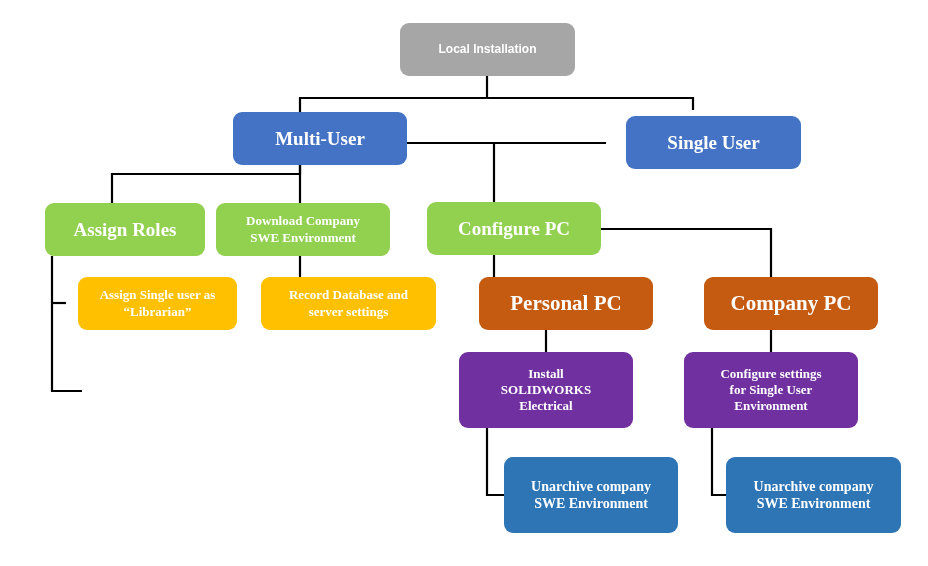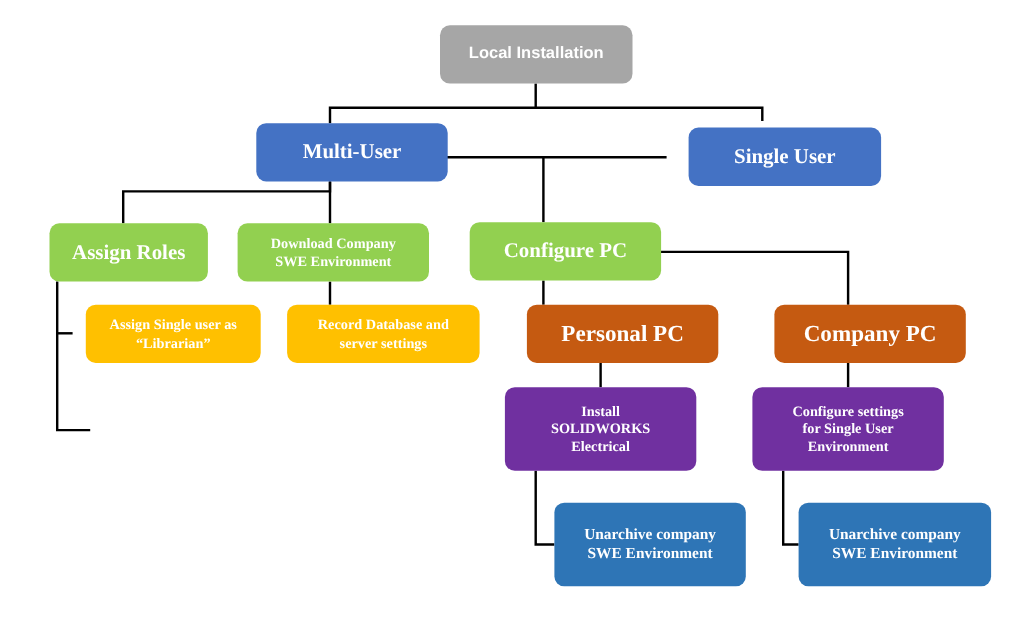--- a/index.html
+++ b/index.html
@@ -16,21 +16,21 @@
       text-align: center;
       font-family: "Liberation Serif", "DejaVu Serif", serif;
       font-weight: bold;
       box-sizing: border-box;
       padding: 2px 6px;
       line-height: 1.25;
       white-space: pre-line;
     }
     .node.sans { font-family: "Liberation Sans", "DejaVu Sans", sans-serif; }
     .fs-lg { font-size: 19px; margin-left: 20px; }
-    .fs-md { font-size: 15px; }
+    .fs-md { font-size: 12px; }
     .fs-sm { font-size: 13px; }
     .fs-xs { font-size: 13px; }
   </style>
 </head>
 <body>
 
 <div id="canvas">
   <svg class="lines" viewBox="0 0 928 566">
     <g stroke="#000000" stroke-width="2.2" fill="none">
 
@@ -58,21 +58,21 @@
       <path d="M712 428 V495 H726"></path>
     </g>
   </svg>
 
   <div class="node sans fs-md" style="left:400px; top:23px; width:175px; height:53px; background:#A6A6A6;">Local Installation</div>
 
   <div class="node fs-lg" style="left:213px; top:112px; width:174px; height:53px; background:#4472C4;">Multi-User</div>
 
   <div class="node fs-lg" style="left:606px; top:116px; width:175px; height:53px; background:#4472C4;">Single User</div>
 
-  <div class="node fs-lg" style="left:25px; top:203px; width:144px; height:53px; background:#92D050;">Assign Roles</div>
+  <div class="node fs-lg" style="left:25px; top:203px; width:160px; height:53px; background:#92D050;">Assign Roles</div>
 
   <div class="node fs-sm" style="left:216px; top:203px; width:174px; height:53px; background:#92D050;">Download Company
 SWE Environment</div>
 
   <div class="node fs-lg" style="left:407px; top:202px; width:174px; height:53px; background:#92D050;">Configure PC</div>
 
   <div class="node fs-sm" style="left:78px; top:277px; width:159px; height:53px; background:#FFC000;text-align:center;">Assign Single user as
 “Librarian”</div>
 
   <div class="node fs-sm" style="left:261px; top:277px; width:175px; height:53px; background:#FFC000;">Record Database and

